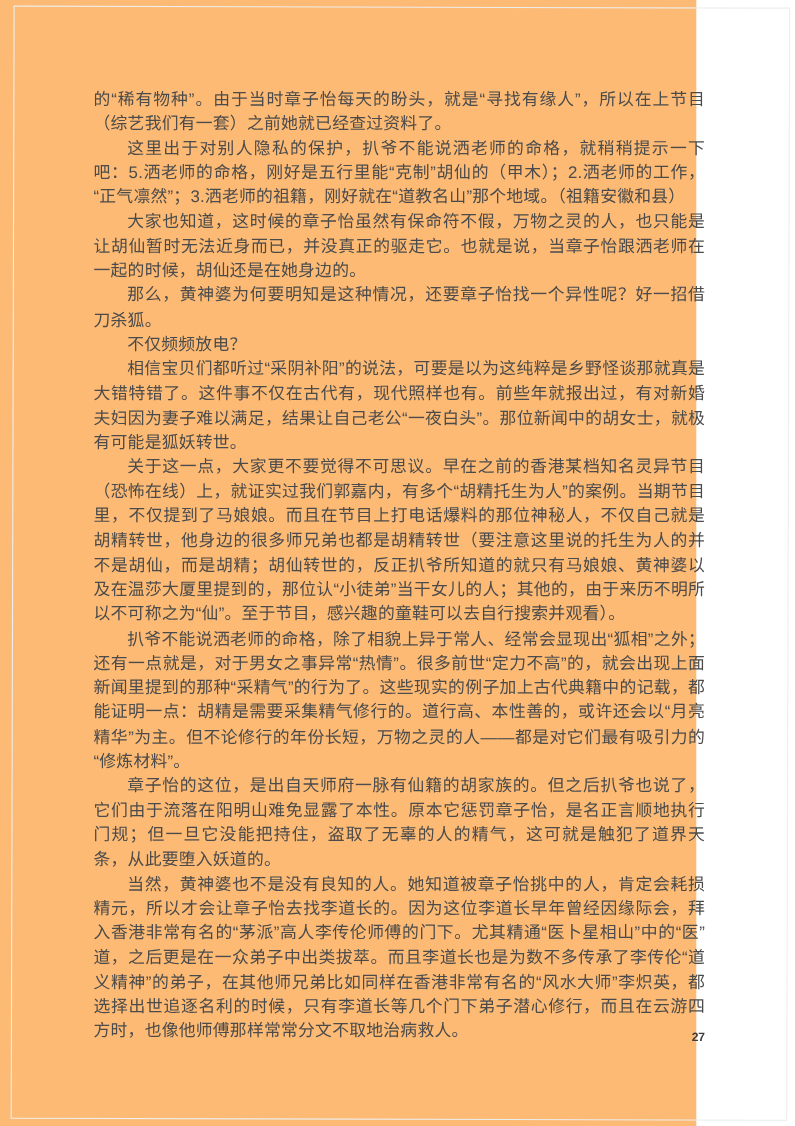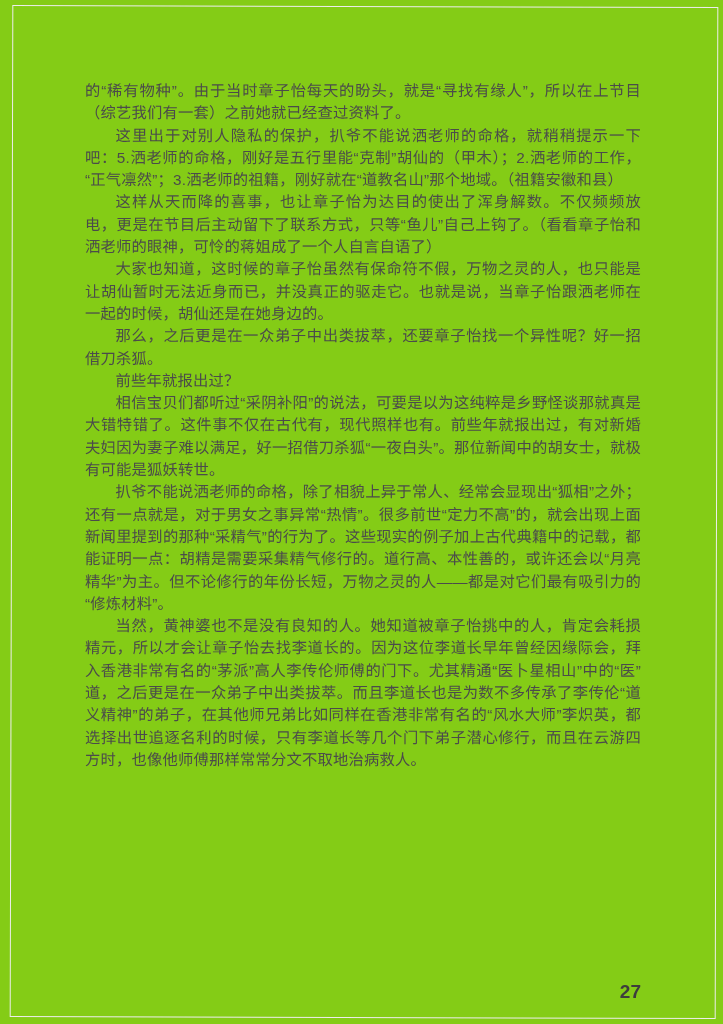--- a/index.html
+++ b/index.html
@@ -5,23 +5,23 @@
   html, body {
     margin: 0;
     padding: 0;
     width: 723px;
     height: 1024px;
     background: #ffffff;
     overflow: hidden;
   }
   .page {
     position: relative;
-    width: 723px;
+    width: 633px;
     height: 1024px;
-    background: #84cc16;
+    background: #fdba74;
     font-family: "Liberation Sans", "DejaVu Sans", sans-serif;
   }
   
   .scan-edge {
     position: absolute;
     left: 11px;
     top: 6px;
     width: 704px;
     height: 1010px;
     border: 1px solid #ededed;
@@ -43,41 +43,42 @@
     margin: 0;
     padding: 0;
     text-indent: 2em;
   }
   .text-block p.no-indent {
     text-indent: 0;
   }
   .page-number {
     position: absolute;
     left: 85px;
-    top: 981px;
+    top: 937px;
     width: 556px;
     text-align: right;
-    font-size: 19px;
+    font-size: 11px;
     font-weight: bold;
     color: #3d3d3d;
   }
 </style>
 </head>
 <body>
 
 <div class="page">
   <div class="scan-edge"></div>
 
   <div class="text-block">
     <p class="no-indent">的“稀有物种”。由于当时章子怡每天的盼头，就是“寻找有缘人”，所以在上节目（综艺我们有一套）之前她就已经查过资料了。</p>
     <p>这里出于对别人隐私的保护，扒爷不能说洒老师的命格，就稍稍提示一下吧：5.洒老师的命格，刚好是五行里能“克制”胡仙的（甲木）；2.洒老师的工作，“正气凛然”；3.洒老师的祖籍，刚好就在“道教名山”那个地域。（祖籍安徽和县）</p>
-    <p>这样从天而降的喜事，也让章子怡为达目的使出了浑身解数。不仅频频放电，更是在节目后主动留下了联系方式，只等“鱼儿”自己上钩了。（看看章子怡和洒老师的眼神，可怜的蒋姐成了一个人自言自语了）</p>
     <p>大家也知道，这时候的章子怡虽然有保命符不假，万物之灵的人，也只能是让胡仙暂时无法近身而已，并没真正的驱走它。也就是说，当章子怡跟洒老师在一起的时候，胡仙还是在她身边的。</p>
-    <p>那么，之后更是在一众弟子中出类拔萃，还要章子怡找一个异性呢？好一招借刀杀狐。</p>
-    <p>前些年就报出过？</p>
-    <p>相信宝贝们都听过“采阴补阳”的说法，可要是以为这纯粹是乡野怪谈那就真是大错特错了。这件事不仅在古代有，现代照样也有。前些年就报出过，有对新婚夫妇因为妻子难以满足，好一招借刀杀狐“一夜白头”。那位新闻中的胡女士，就极有可能是狐妖转世。</p>
+    <p>那么，黄神婆为何要明知是这种情况，还要章子怡找一个异性呢？好一招借刀杀狐。</p>
+    <p>不仅频频放电？</p>
+    <p>相信宝贝们都听过“采阴补阳”的说法，可要是以为这纯粹是乡野怪谈那就真是大错特错了。这件事不仅在古代有，现代照样也有。前些年就报出过，有对新婚夫妇因为妻子难以满足，结果让自己老公“一夜白头”。那位新闻中的胡女士，就极有可能是狐妖转世。</p>
+    <p>关于这一点，大家更不要觉得不可思议。早在之前的香港某档知名灵异节目（恐怖在线）上，就证实过我们郭嘉内，有多个“胡精托生为人”的案例。当期节目里，不仅提到了马娘娘。而且在节目上打电话爆料的那位神秘人，不仅自己就是胡精转世，他身边的很多师兄弟也都是胡精转世（要注意这里说的托生为人的并不是胡仙，而是胡精；胡仙转世的，反正扒爷所知道的就只有马娘娘、黄神婆以及在温莎大厦里提到的，那位认“小徒弟”当干女儿的人；其他的，由于来历不明所以不可称之为“仙”。至于节目，感兴趣的童鞋可以去自行搜索并观看）。</p>
     <p>扒爷不能说洒老师的命格，除了相貌上异于常人、经常会显现出“狐相”之外；还有一点就是，对于男女之事异常“热情”。很多前世“定力不高”的，就会出现上面新闻里提到的那种“采精气”的行为了。这些现实的例子加上古代典籍中的记载，都能证明一点：胡精是需要采集精气修行的。道行高、本性善的，或许还会以“月亮精华”为主。但不论修行的年份长短，万物之灵的人——都是对它们最有吸引力的“修炼材料”。</p>
+    <p>章子怡的这位，是出自天师府一脉有仙籍的胡家族的。但之后扒爷也说了，它们由于流落在阳明山难免显露了本性。原本它惩罚章子怡，是名正言顺地执行门规；但一旦它没能把持住，盗取了无辜的人的精气，这可就是触犯了道界天条，从此要堕入妖道的。</p>
     <p>当然，黄神婆也不是没有良知的人。她知道被章子怡挑中的人，肯定会耗损精元，所以才会让章子怡去找李道长的。因为这位李道长早年曾经因缘际会，拜入香港非常有名的“茅派”高人李传伦师傅的门下。尤其精通“医卜星相山”中的“医”道，之后更是在一众弟子中出类拔萃。而且李道长也是为数不多传承了李传伦“道义精神”的弟子，在其他师兄弟比如同样在香港非常有名的“风水大师”李炽英，都选择出世追逐名利的时候，只有李道长等几个门下弟子潜心修行，而且在云游四方时，也像他师傅那样常常分文不取地治病救人。</p>
 
   </div>
 
   <div class="page-number">27</div>
 </div>
 
 </body></html>

